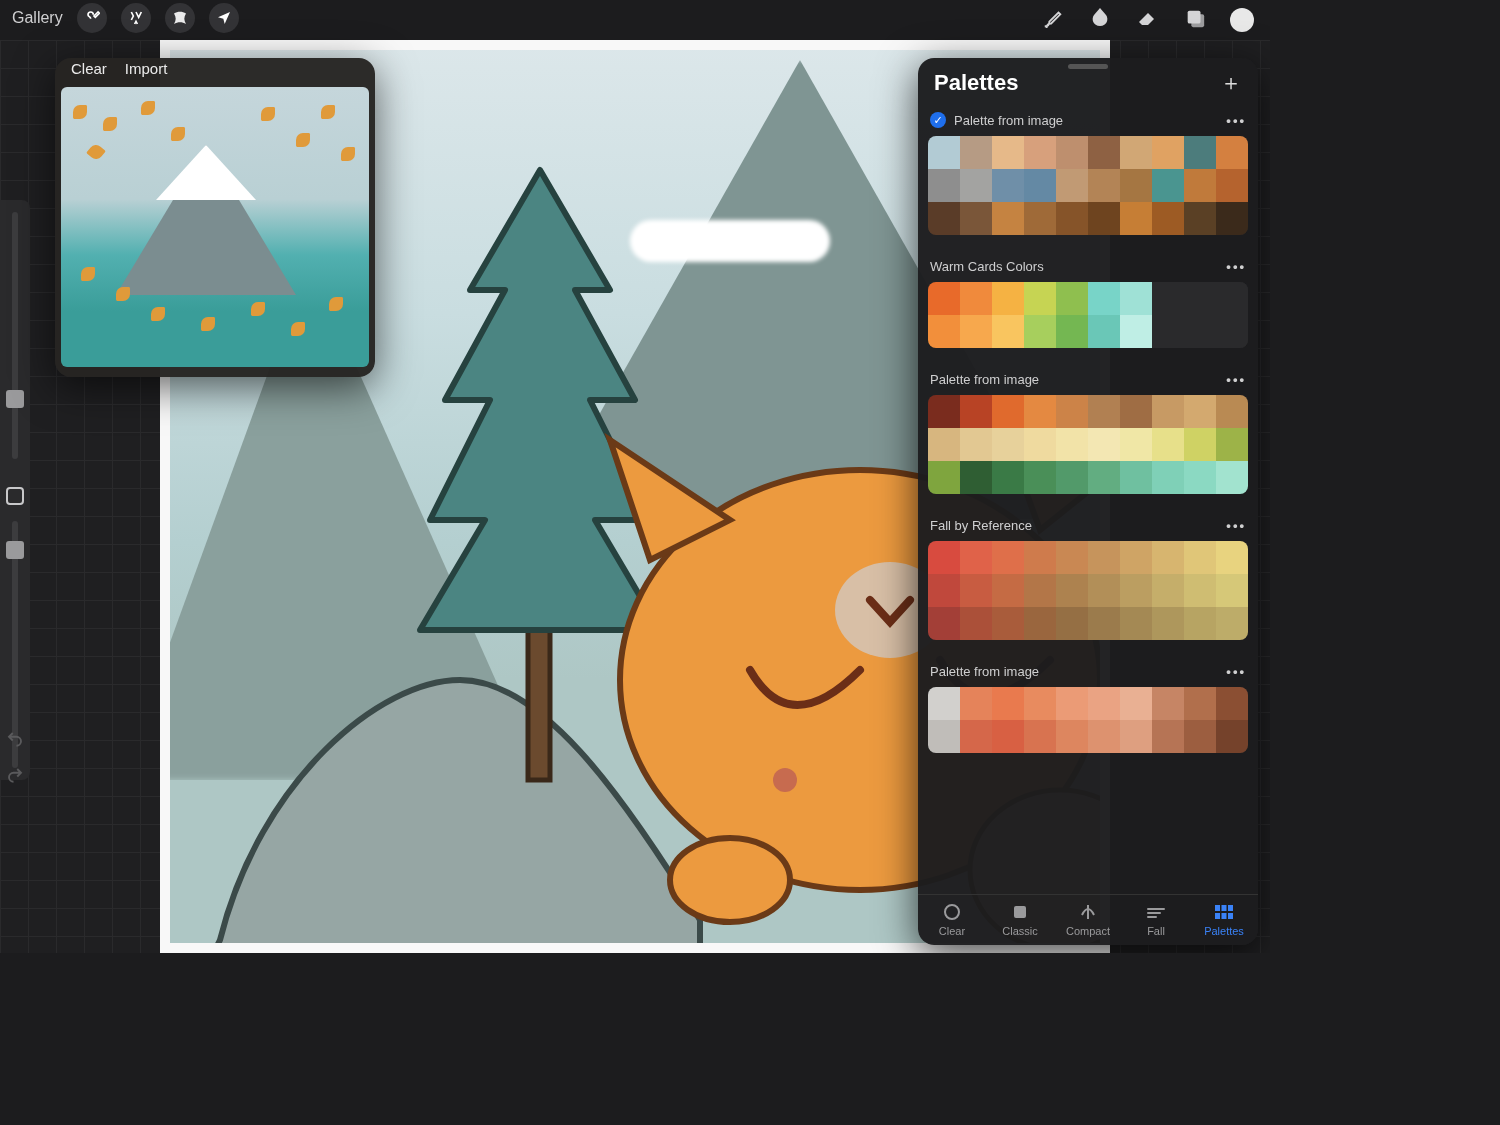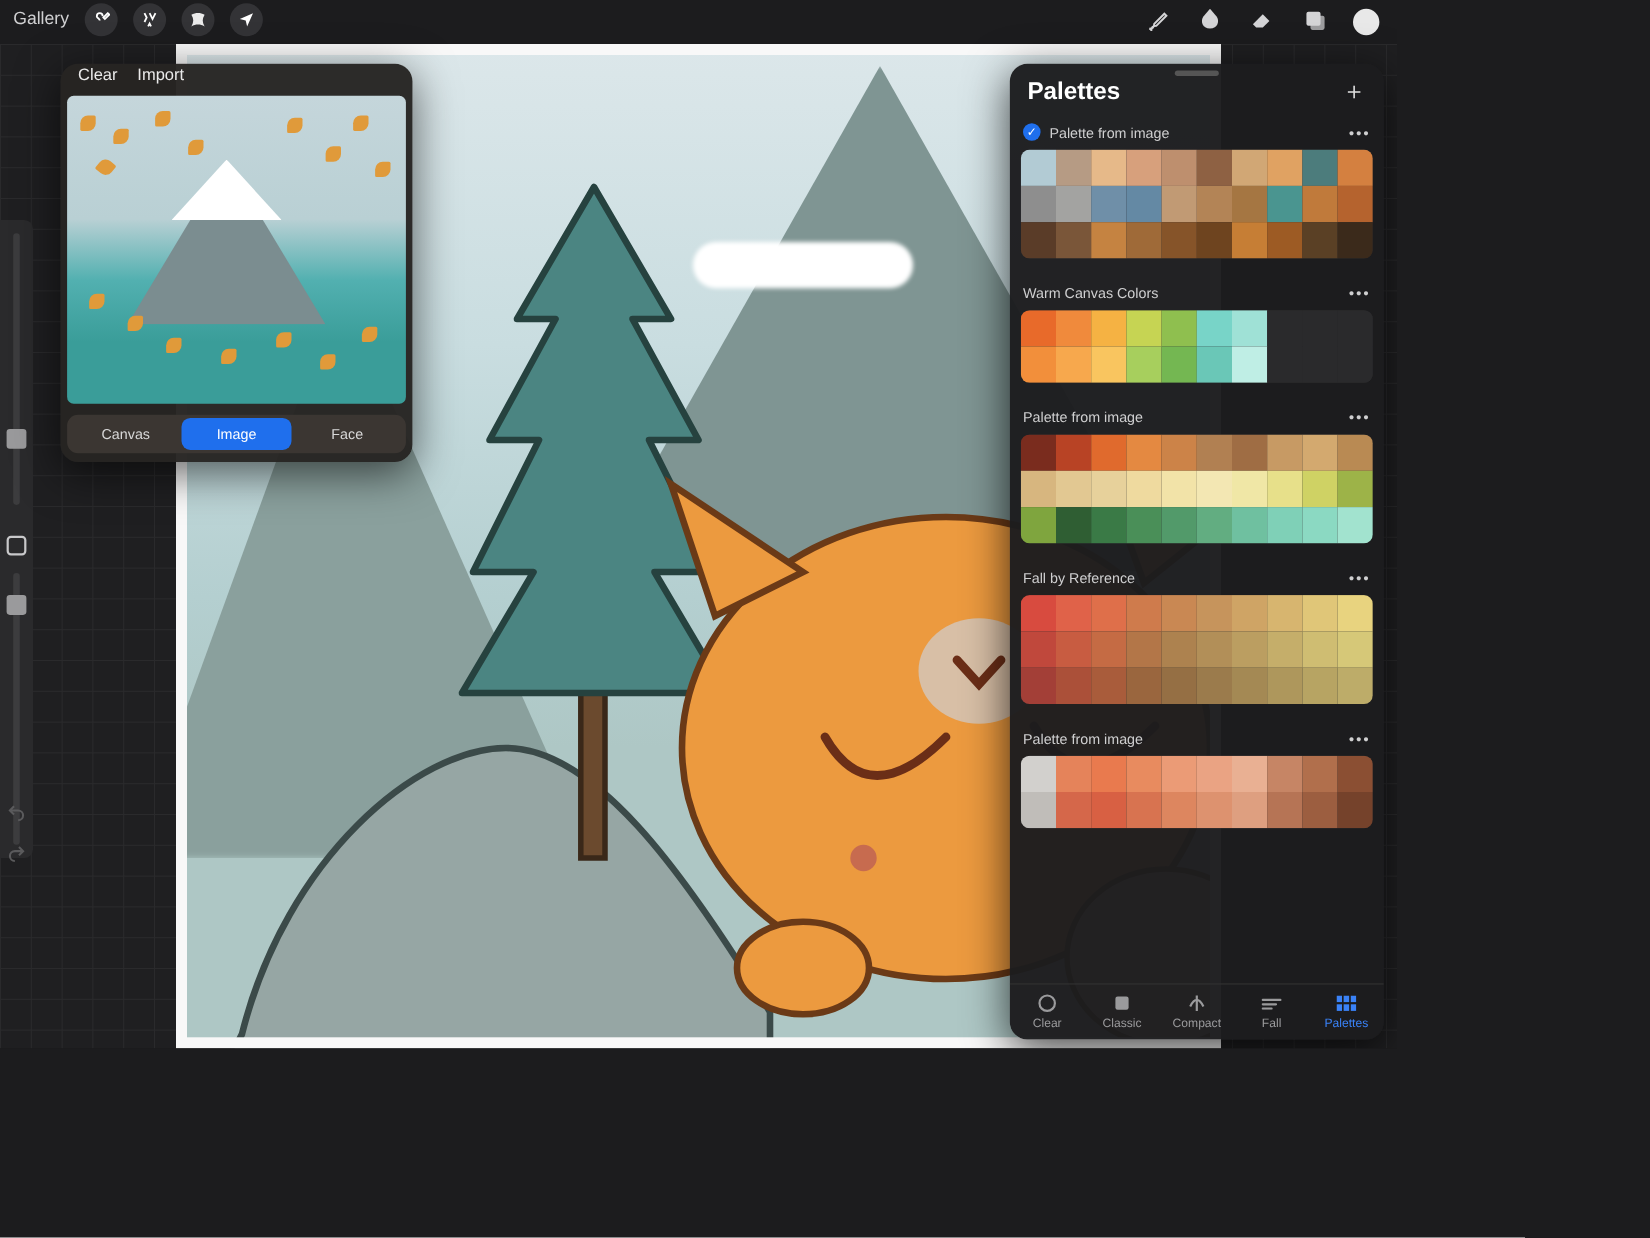--- a/index.html
+++ b/index.html
@@ -194,25 +194,20 @@
       <span class="leaf" style="left:235px;top:46px;"></span>
     <span class="leaf" style="left:260px;top:18px;"></span>
       <span class="leaf" style="left:280px;top:60px;"></span>
     <span class="leaf" style="left:20px;top:180px;"></span>
       <span class="leaf" style="left:55px;top:200px;"></span>
     <span class="leaf" style="left:90px;top:220px;"></span>
       <span class="leaf" style="left:140px;top:230px;"></span>
     <span class="leaf" style="left:190px;top:215px;"></span>
       <span class="leaf" style="left:230px;top:235px;"></span>
     <span class="leaf" style="left:268px;top:210px;"></span>
-  </div>
-  <div class="ref-tabs">
-    <span class="ref-tab">Canvas</span>
-    <span class="ref-tab active">Image</span>
-    <span class="ref-tab">Face</span>
   </div>
 </div>
 
 <div class="pal-panel">
   <div class="pill2"></div>
   <div class="pal-header">
     <span class="pal-title">Palettes</span>
     <span class="plus-icon">＋</span>
   </div>
 
@@ -254,21 +249,21 @@
           <div class="sw" style="background: rgb(110, 68, 31);"></div>
           <div class="sw" style="background: rgb(198, 126, 53);"></div>
           <div class="sw" style="background: rgb(157, 91, 36);"></div>
           <div class="sw" style="background: rgb(90, 64, 37);"></div>
           <div class="sw" style="background: rgb(59, 42, 27);"></div>
         </div>
       </div>
       <div class="pal-item">
         <div class="pal-row-head">
           <div style="display: flex; align-items: center; gap: 8px;">
-            <span>Warm Canvas Colors</span>
+            <span>Warm Cards Colors</span>
           </div>
           <span class="dots">•••</span>
         </div>
         <div class="swatch-grid">
           <div class="sw" style="background: rgb(232, 106, 42);"></div>
           <div class="sw" style="background: rgb(240, 138, 60);"></div>
           <div class="sw" style="background: rgb(245, 178, 67);"></div>
           <div class="sw" style="background: rgb(198, 212, 83);"></div>
           <div class="sw" style="background: rgb(143, 191, 79);"></div>
           <div class="sw" style="background: rgb(120, 212, 200);"></div>

